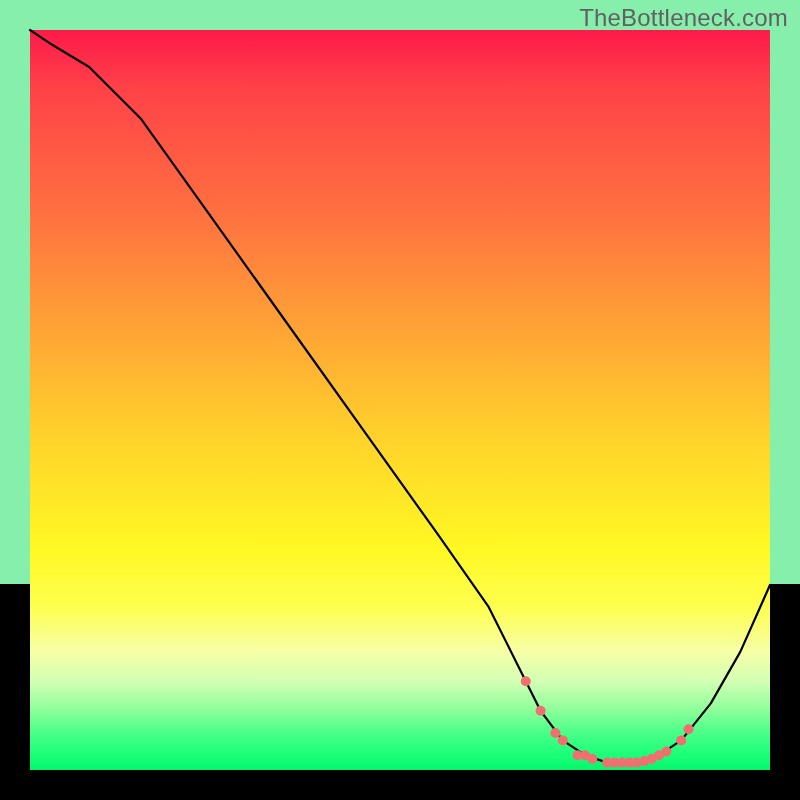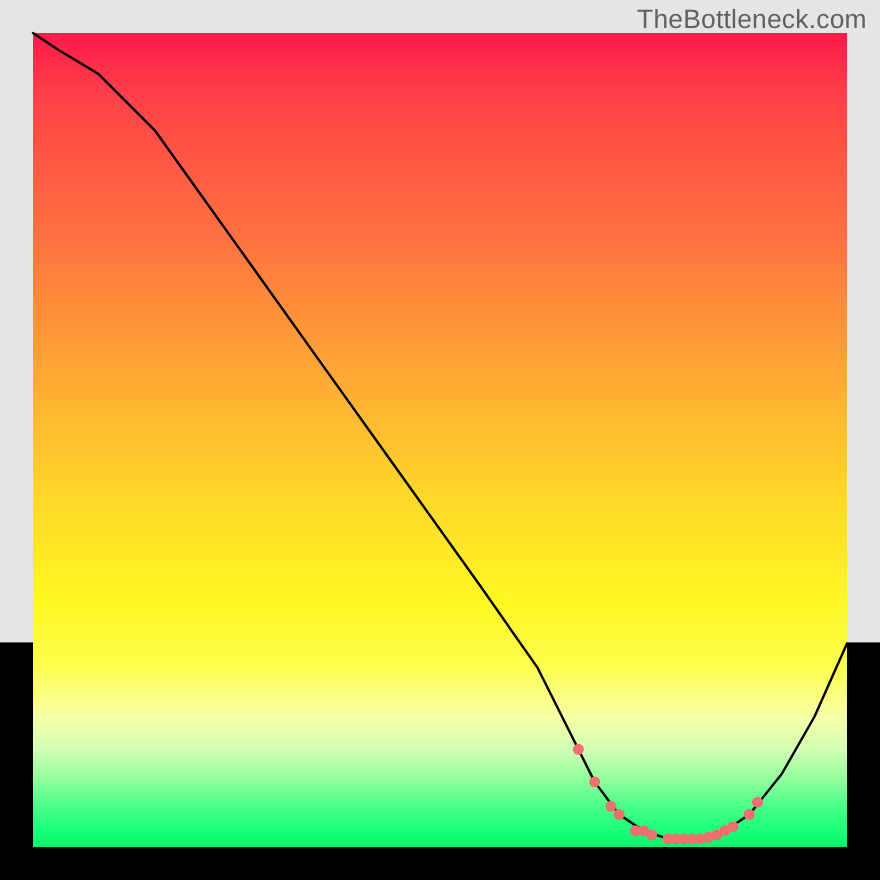--- a/index.html
+++ b/index.html
@@ -8,21 +8,21 @@
     width: 800px;
     height: 800px;
     background: #000;
     overflow: hidden;
     font-family: Arial, Helvetica, sans-serif;
   }
   .outer {
     position: relative;
     width: 800px;
     height: 584px;
-    background: #e5e5e5;
+    background: #86efac;
   }
   .watermark {
     position: absolute;
     top: 4px;
     right: 12px;
     color: #626060;
     font-size: 24px;
     font-weight: 500;
     letter-spacing: 0.2px;
     user-select: none;

